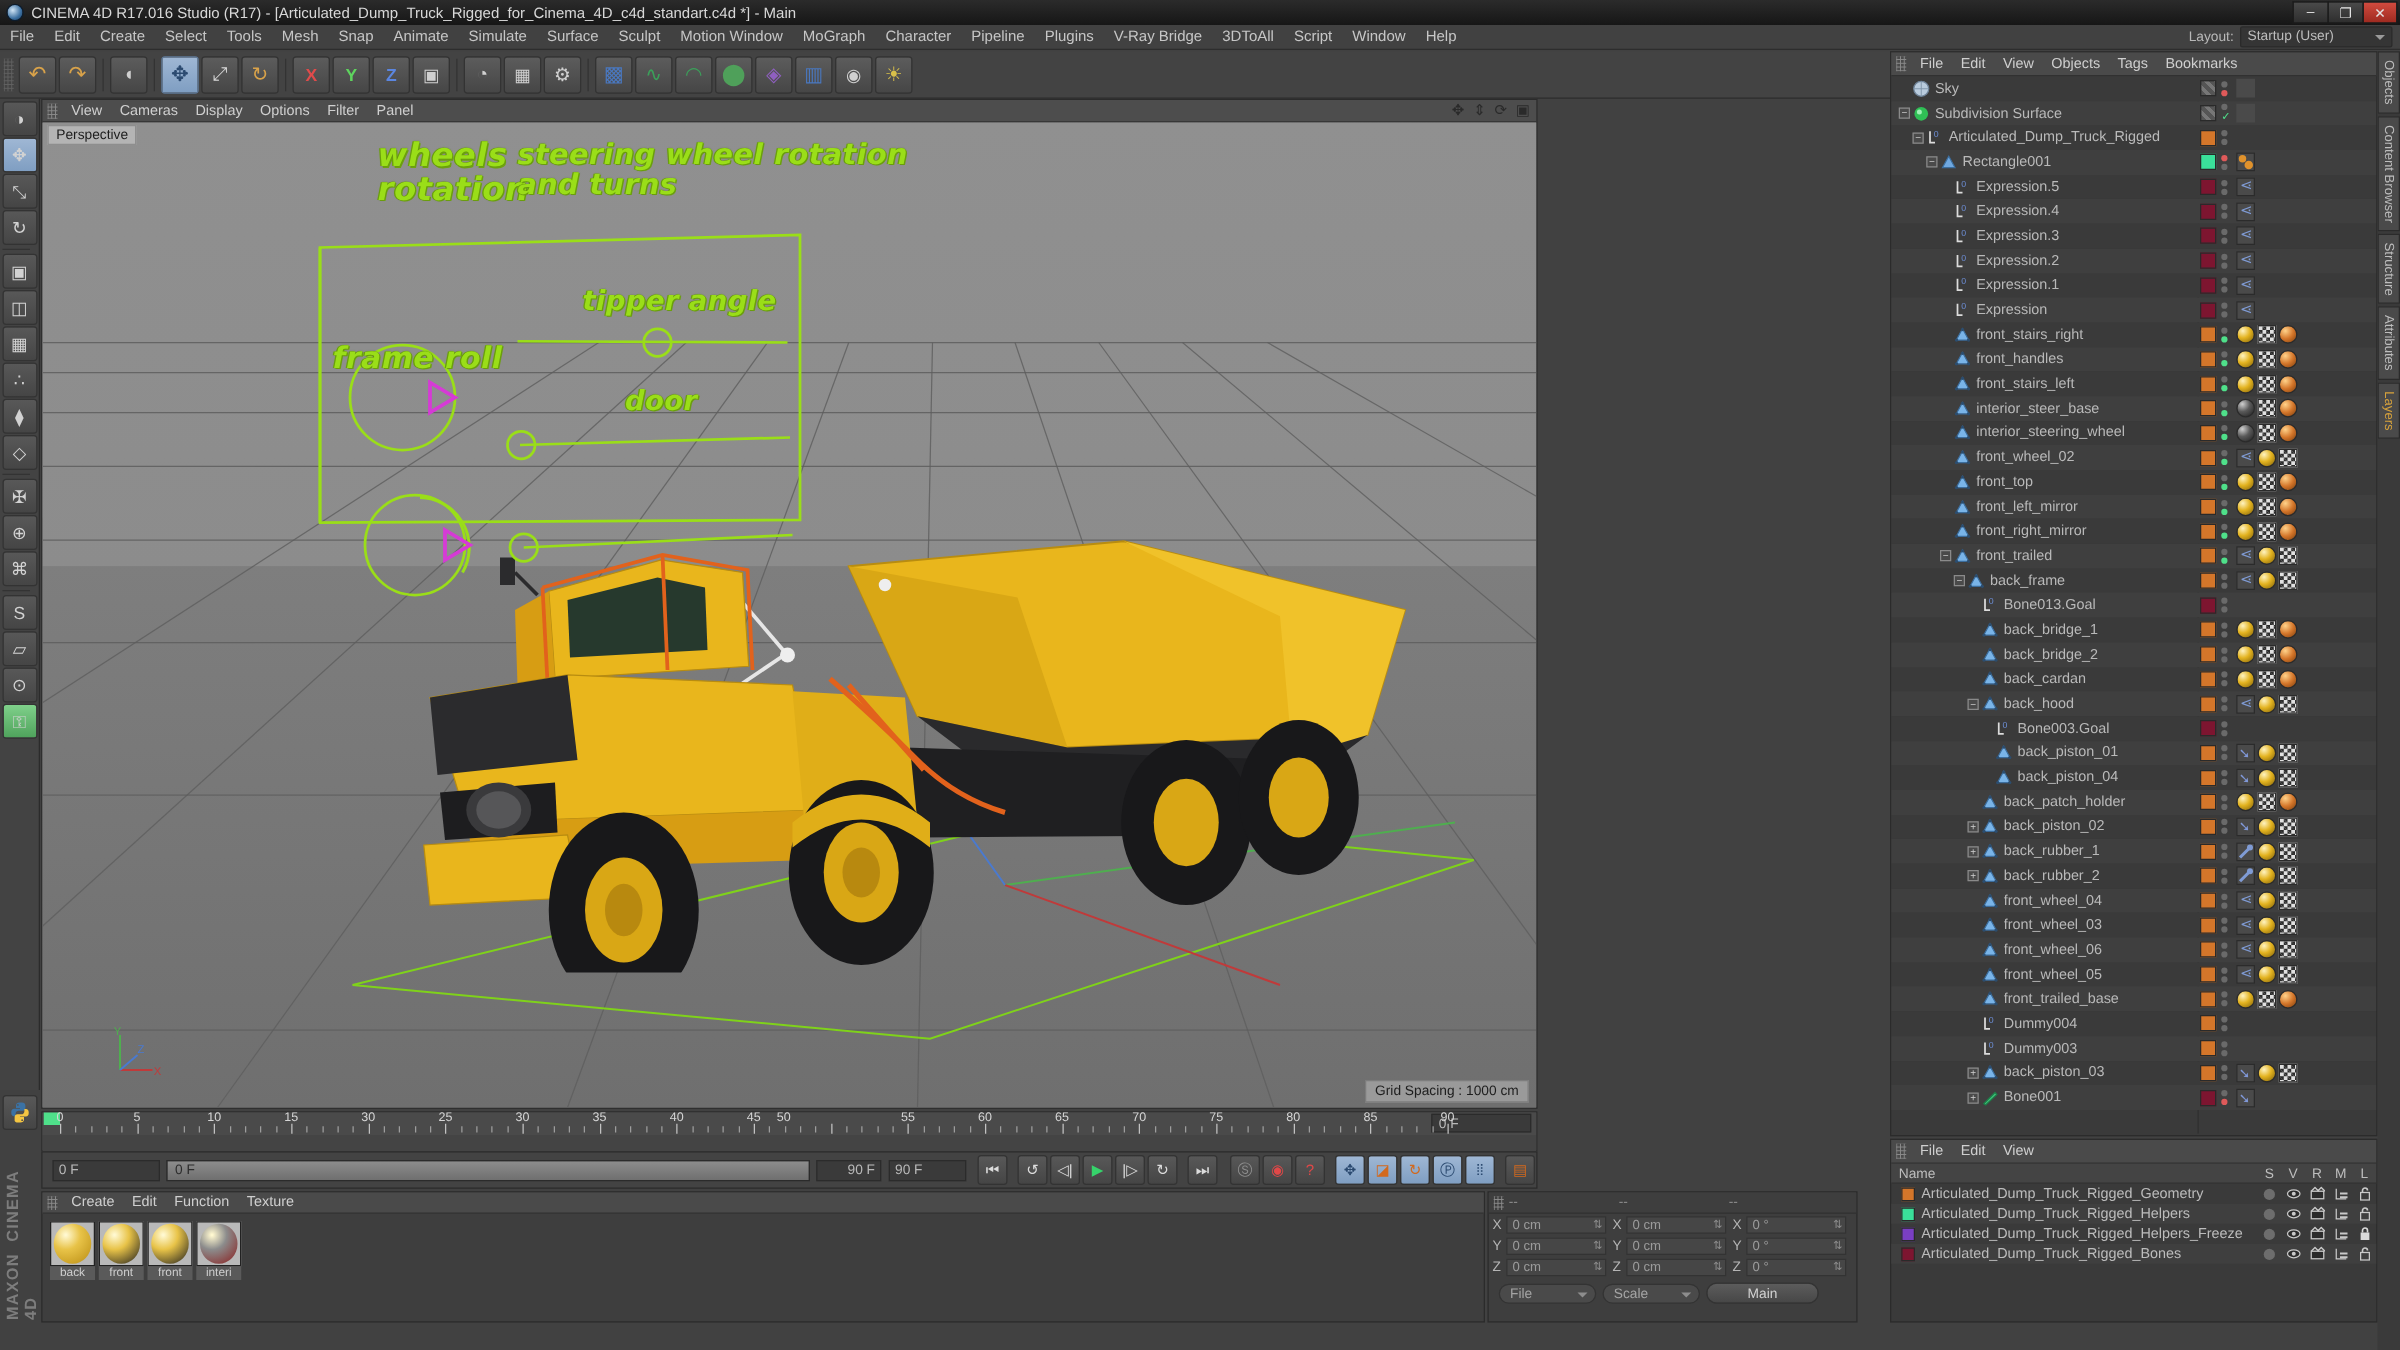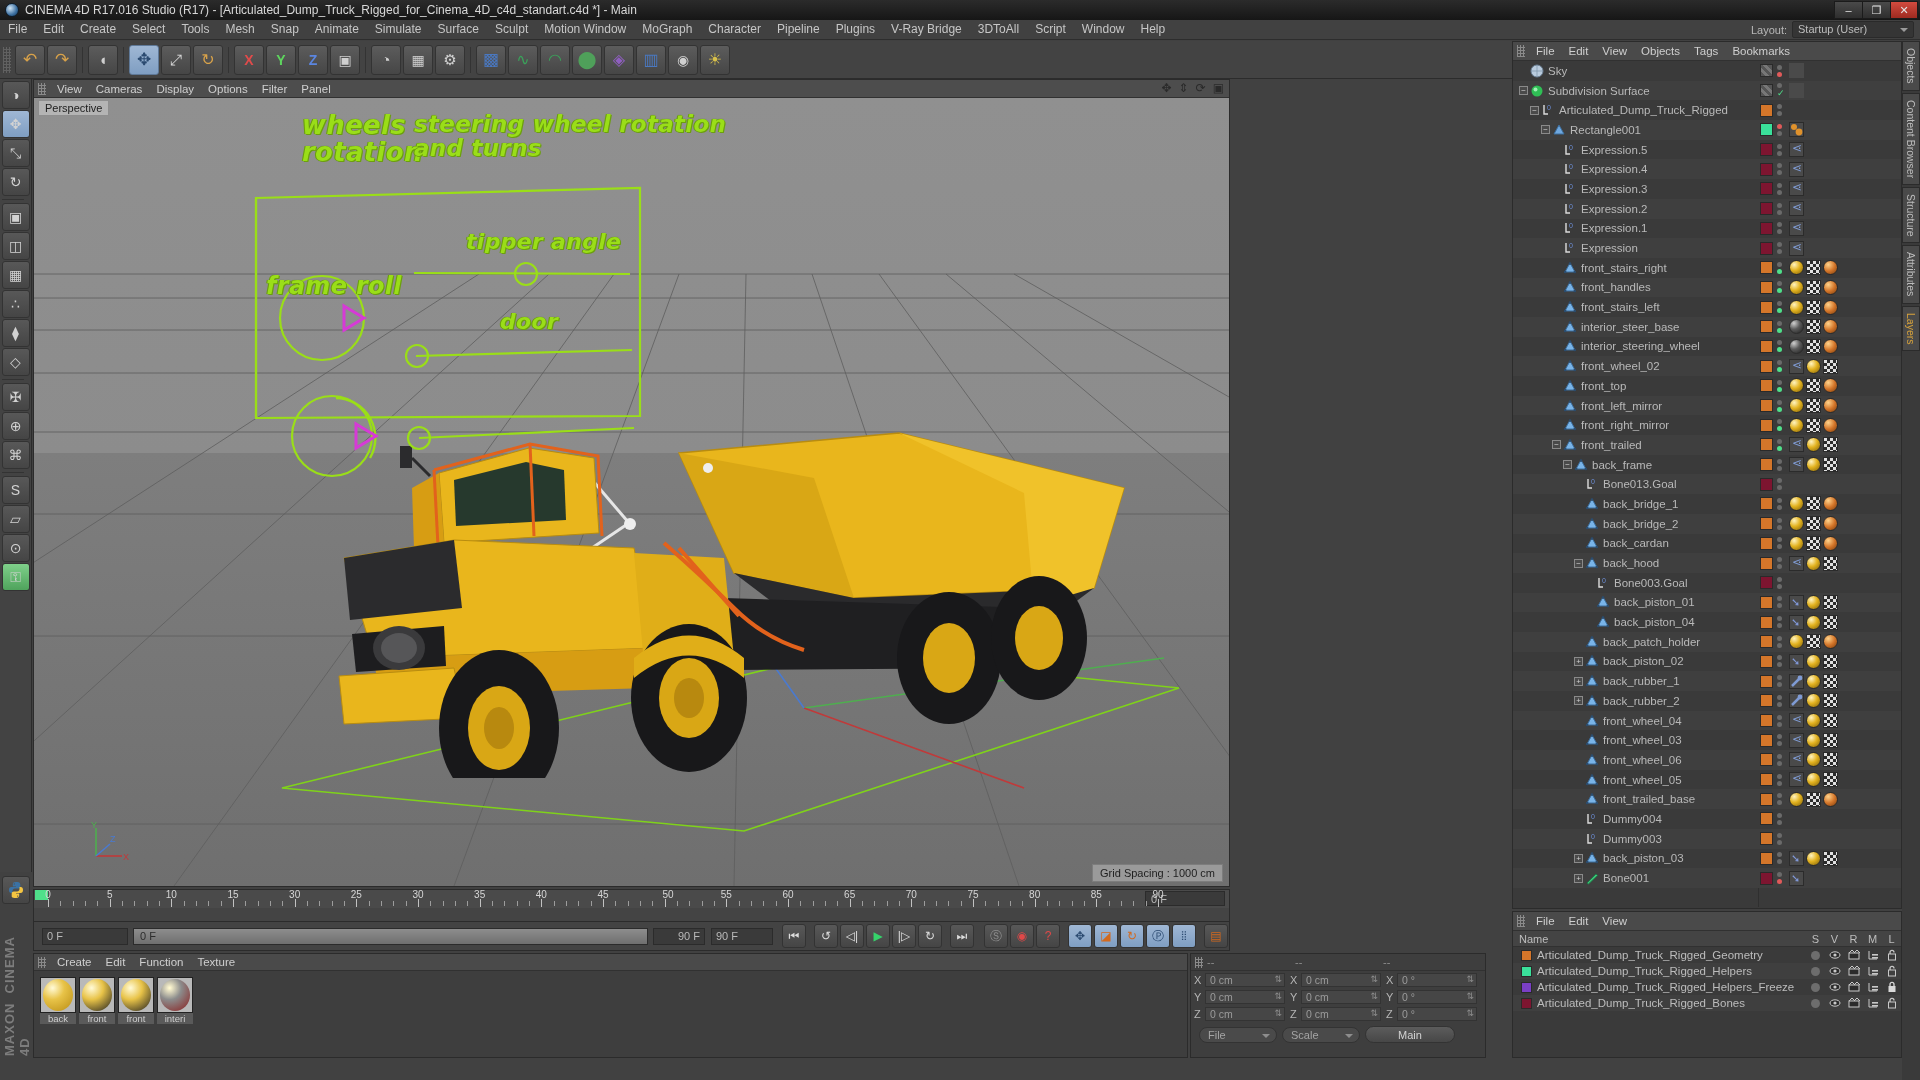--- a/index.html
+++ b/index.html
@@ -748,21 +748,21 @@
         <div class="tl-num" style="left: 322.333px;">25</div>
         <div class="tl-tick major" style="left: 322.333px;"></div>
         <div class="tl-num" style="left: 384px;">30</div>
         <div class="tl-tick major" style="left: 384px;"></div>
         <div class="tl-num" style="left: 445.667px;">35</div>
         <div class="tl-tick major" style="left: 445.667px;"></div>
         <div class="tl-num" style="left: 507.333px;">40</div>
         <div class="tl-tick major" style="left: 507.333px;"></div>
         <div class="tl-num" style="left: 569px;">45</div>
         <div class="tl-tick major" style="left: 569px;"></div>
-        <div class="tl-num" style="left: 634px;">50</div>
+        <div class="tl-num" style="left: 593px;">50</div>
         <div class="tl-tick major" style="left: 630.667px;"></div>
         <div class="tl-num" style="left: 692.333px;">55</div>
         <div class="tl-tick major" style="left: 692.333px;"></div>
         <div class="tl-num" style="left: 754px;">60</div>
         <div class="tl-tick major" style="left: 754px;"></div>
         <div class="tl-num" style="left: 815.667px;">65</div>
         <div class="tl-tick major" style="left: 815.667px;"></div>
         <div class="tl-num" style="left: 877.333px;">70</div>
         <div class="tl-tick major" style="left: 877.333px;"></div>
         <div class="tl-num" style="left: 939px;">75</div>

